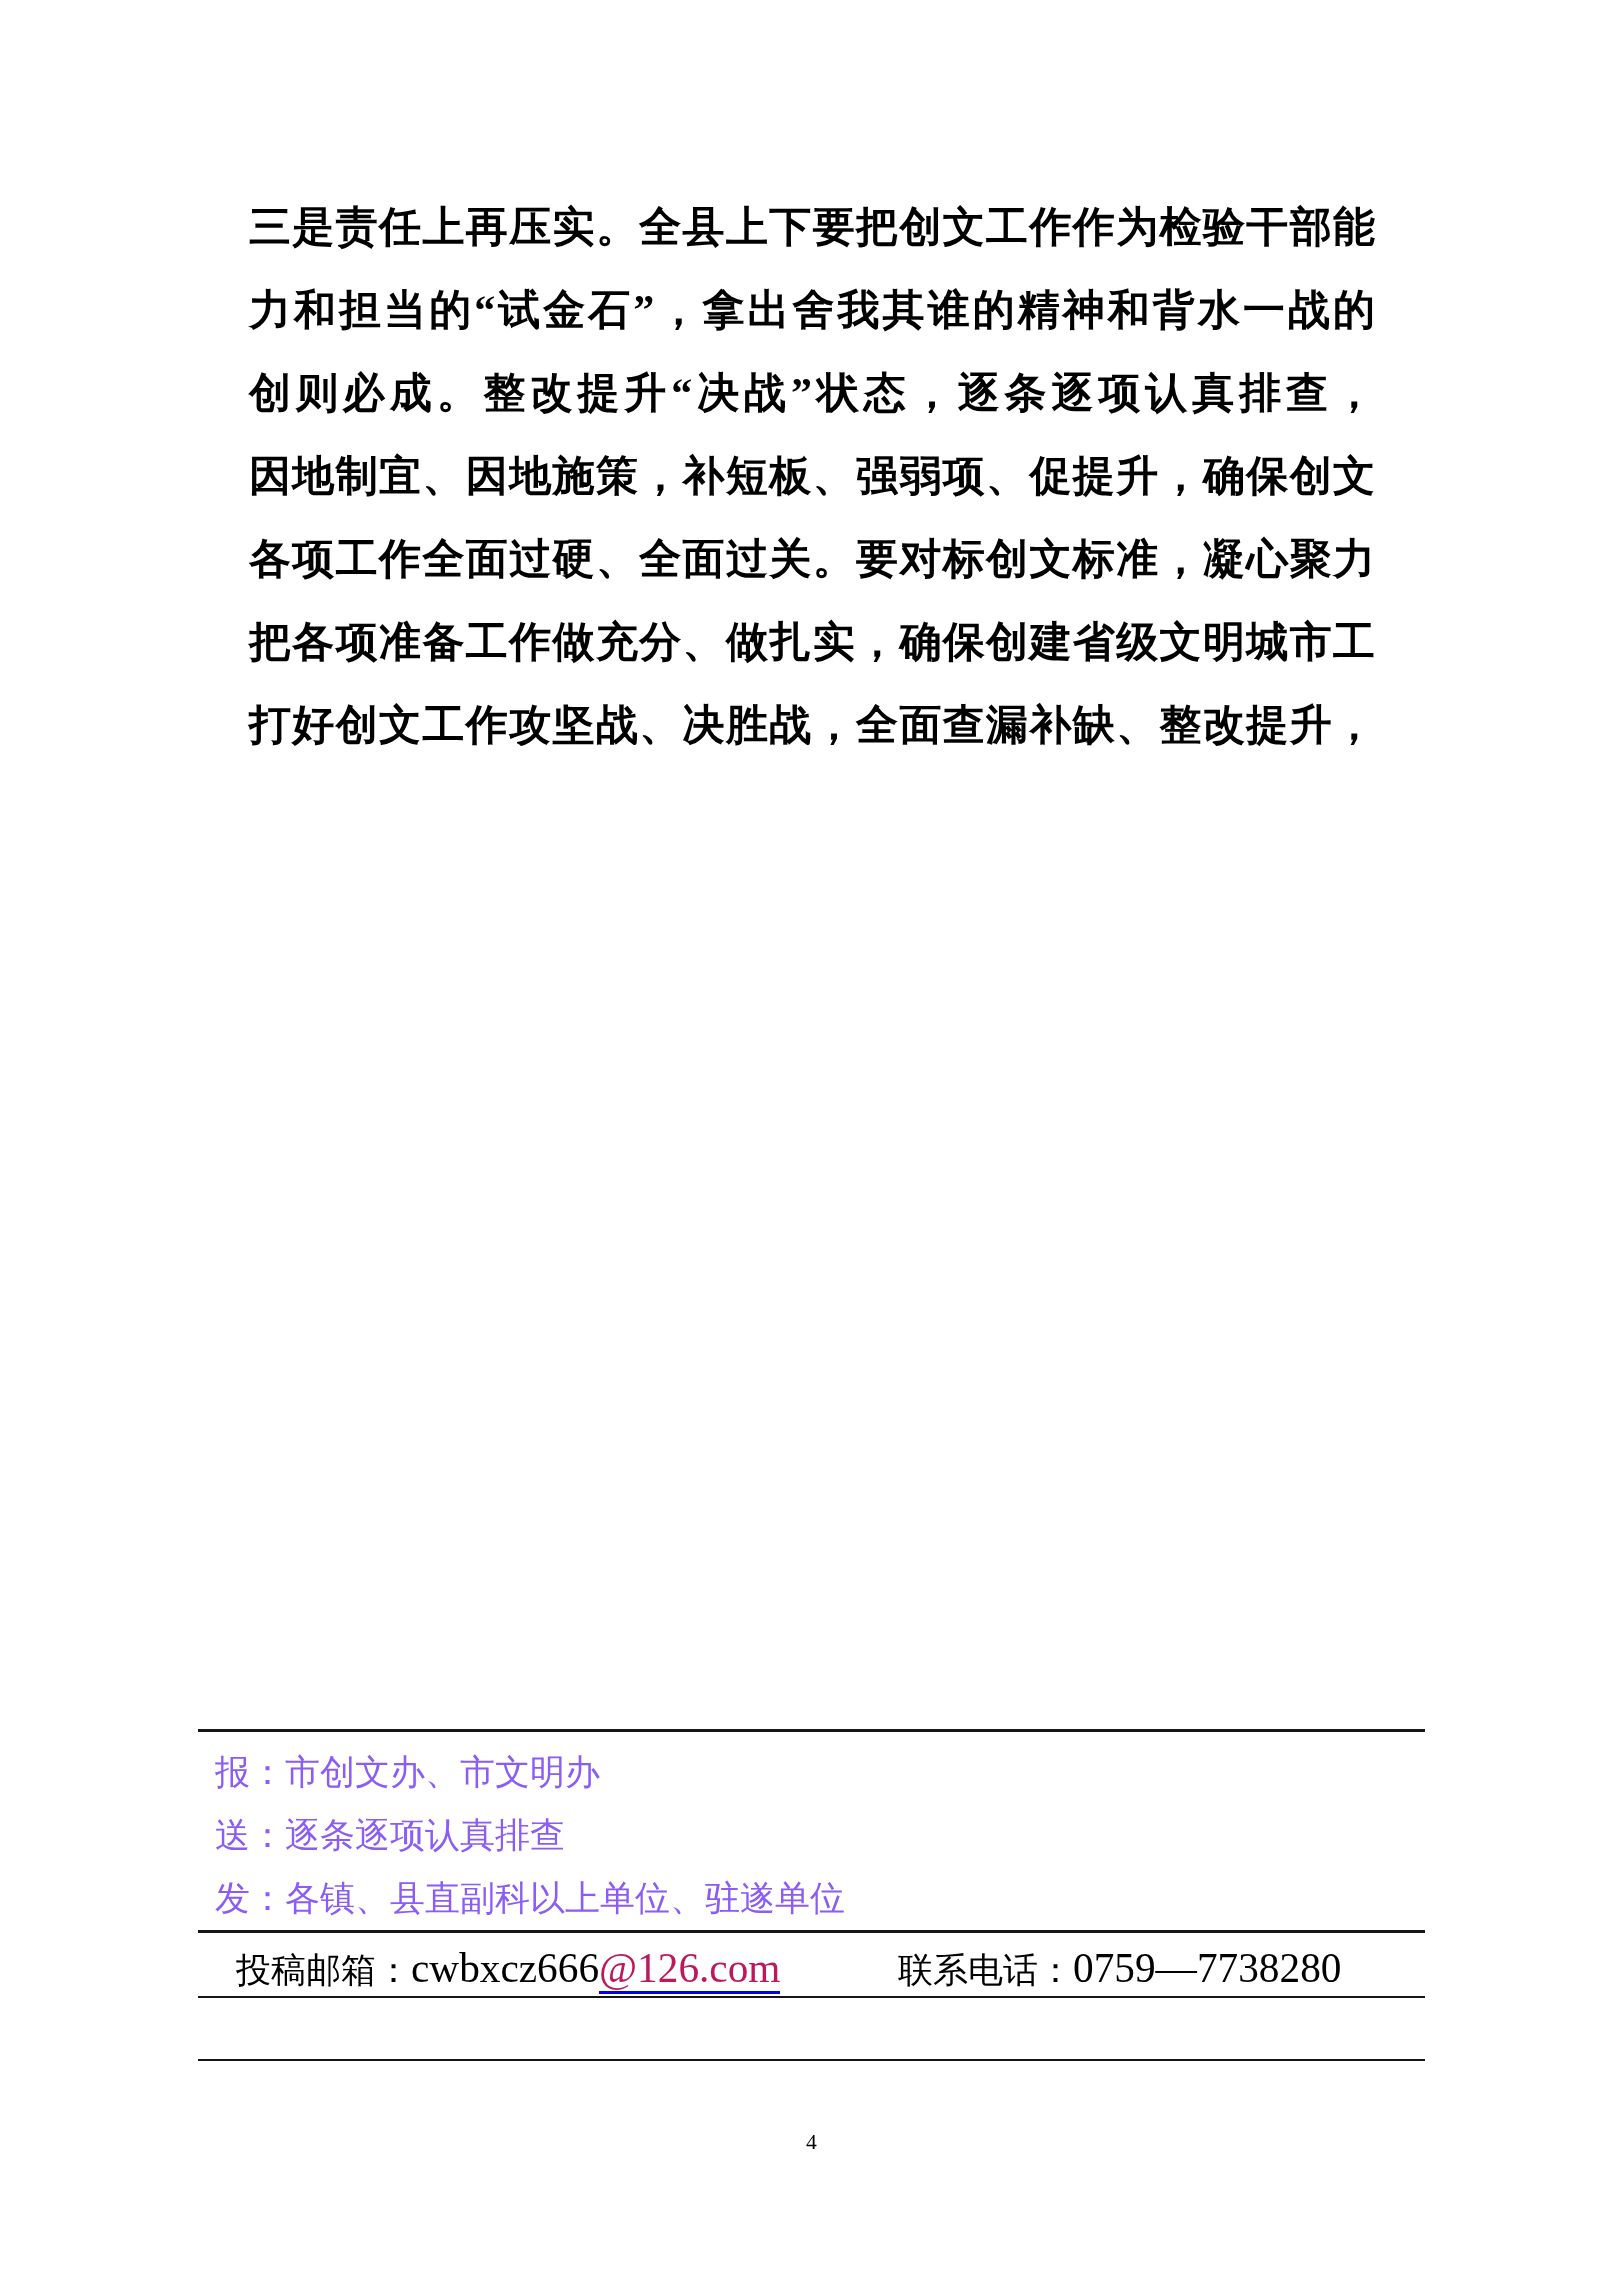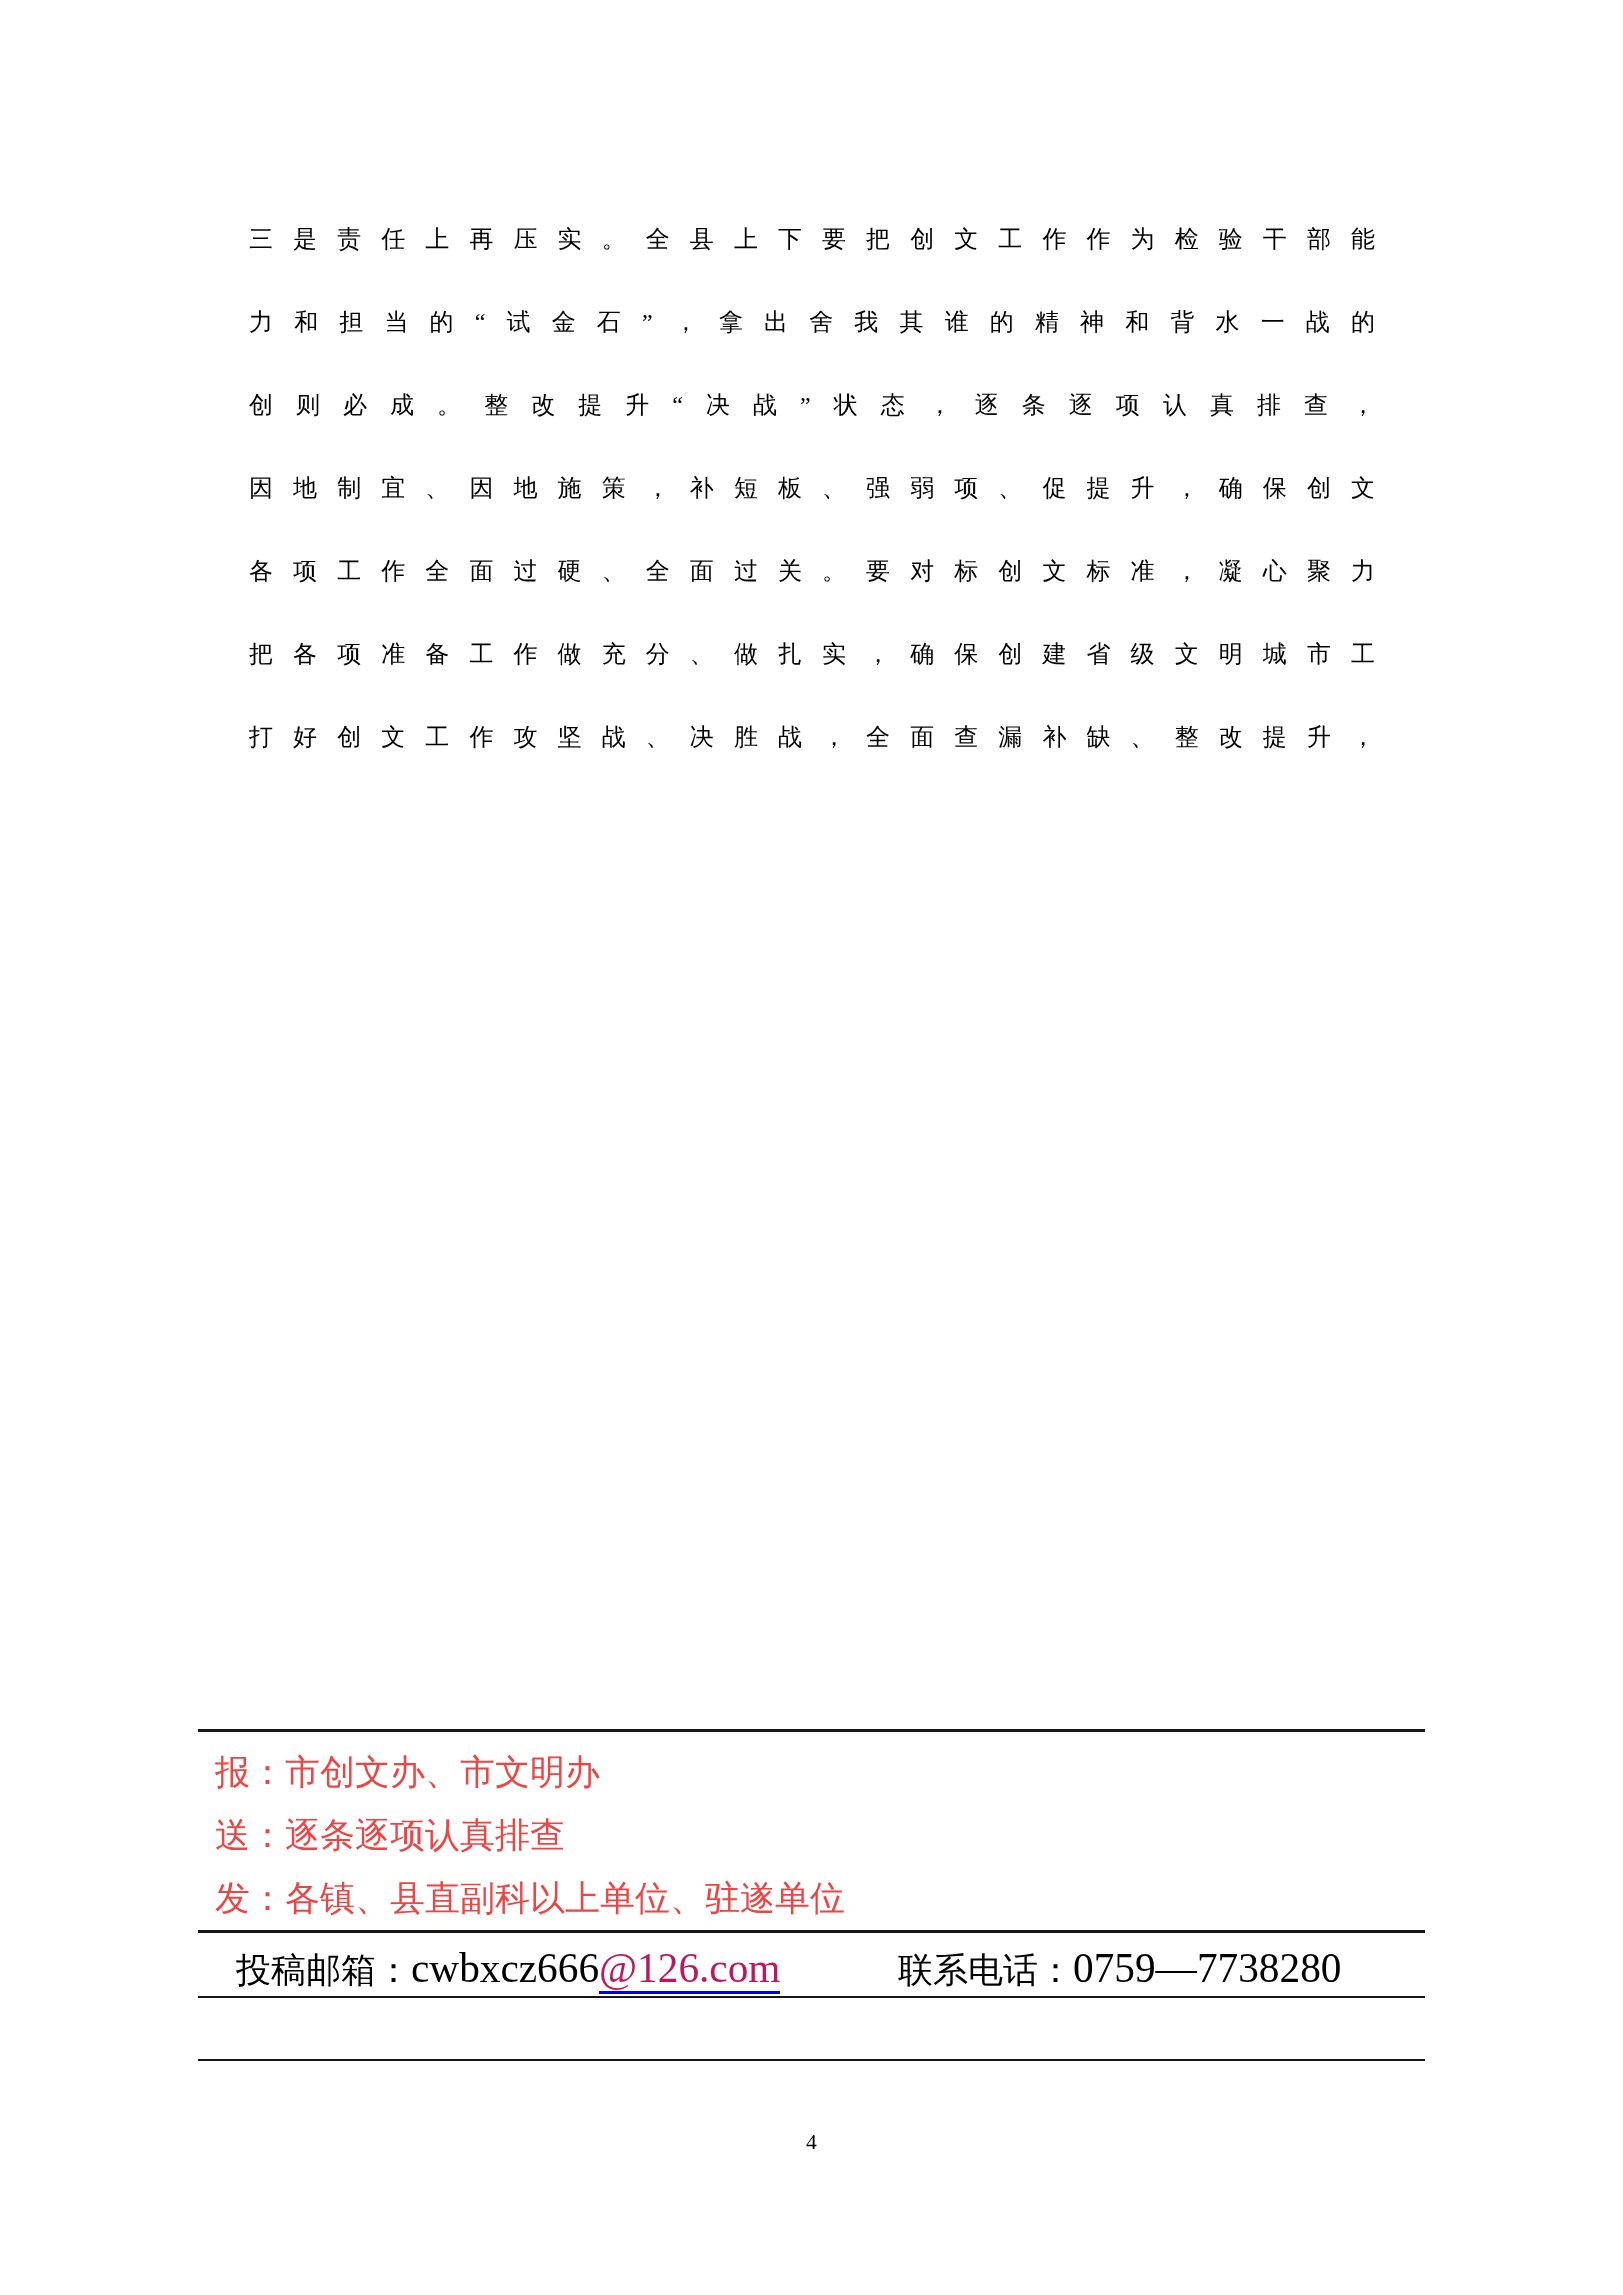--- a/index.html
+++ b/index.html
@@ -15,25 +15,26 @@
     background: #ffffff;
     overflow: hidden;
     font-family: "Liberation Serif", serif;
     color: #000000;
   }
 
   
   .body-text {
     position: absolute;
     left: 249px;
-    top: 198px;
+    top: 186px;
     width: 1126px;
-    font-size: 24px;
+    font-size: 42px;
     line-height: 83px;
     color: #000000;
+    font-weight: bold;
   }
   .body-line {
     text-align: justify;
     text-align-last: justify;
     white-space: nowrap;
   }
   .body-line.last {
     text-align-last: left;
   }
 
@@ -50,21 +51,21 @@
   .rule-4 { top: 2059px; height: 2px; }
 
   
   .dist-block {
     position: absolute;
     left: 215px;
     top: 1741px;
     width: 1178px;
     font-size: 35px;
     line-height: 63px;
-    color: #ef4444;
+    color: #8b5cf6;
   }
   .dist-row { white-space: nowrap; }
 
   
   .contact-email {
     position: absolute;
     left: 236px;
     top: 1945px;
     font-size: 35px;
     line-height: 46px;

